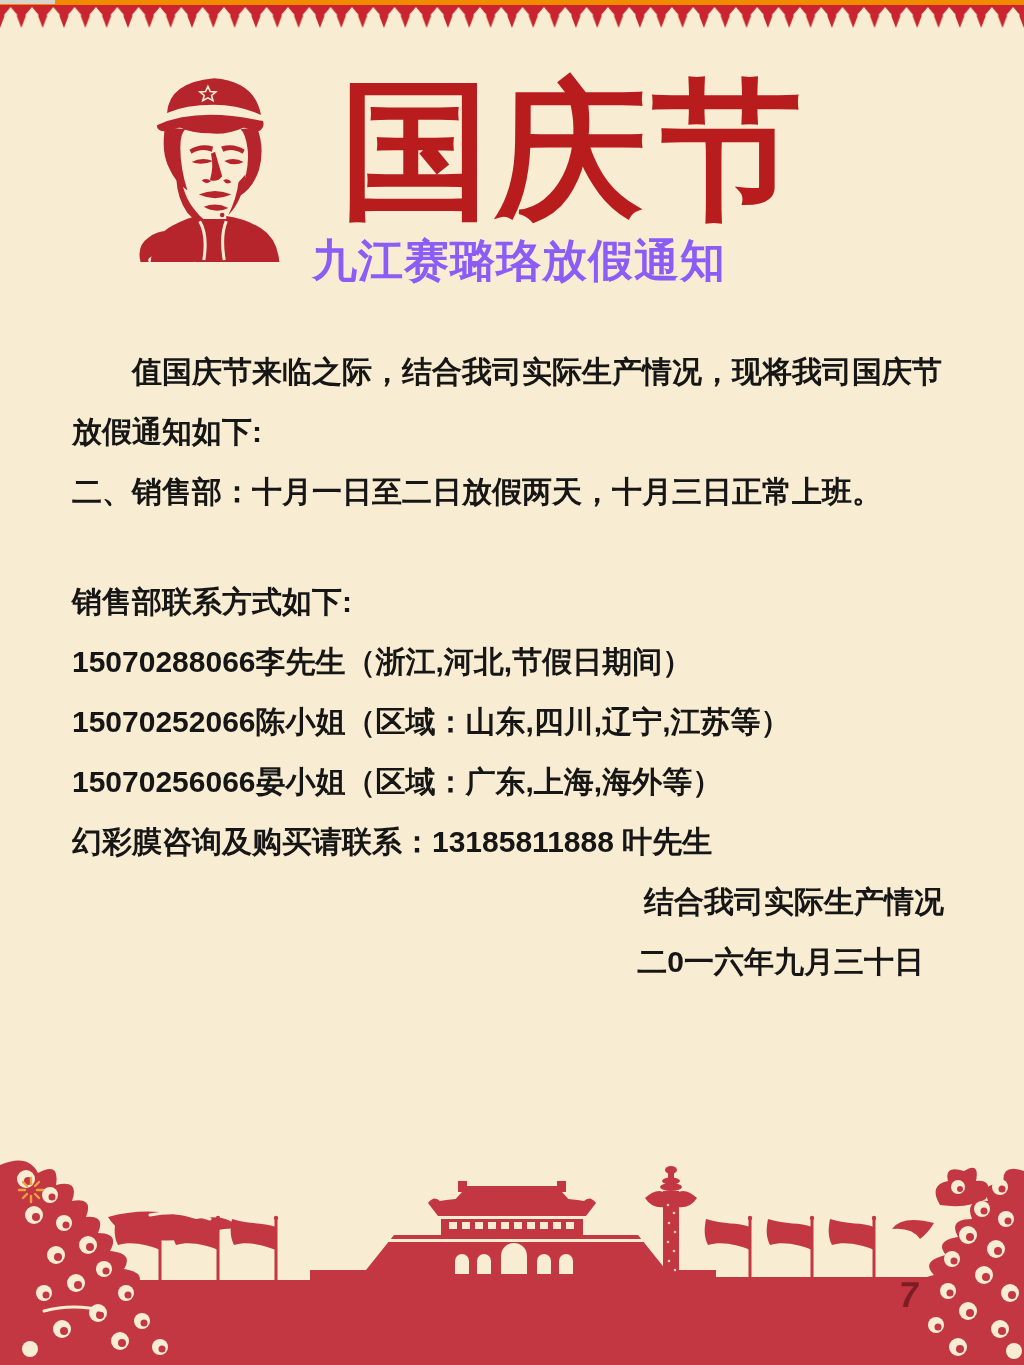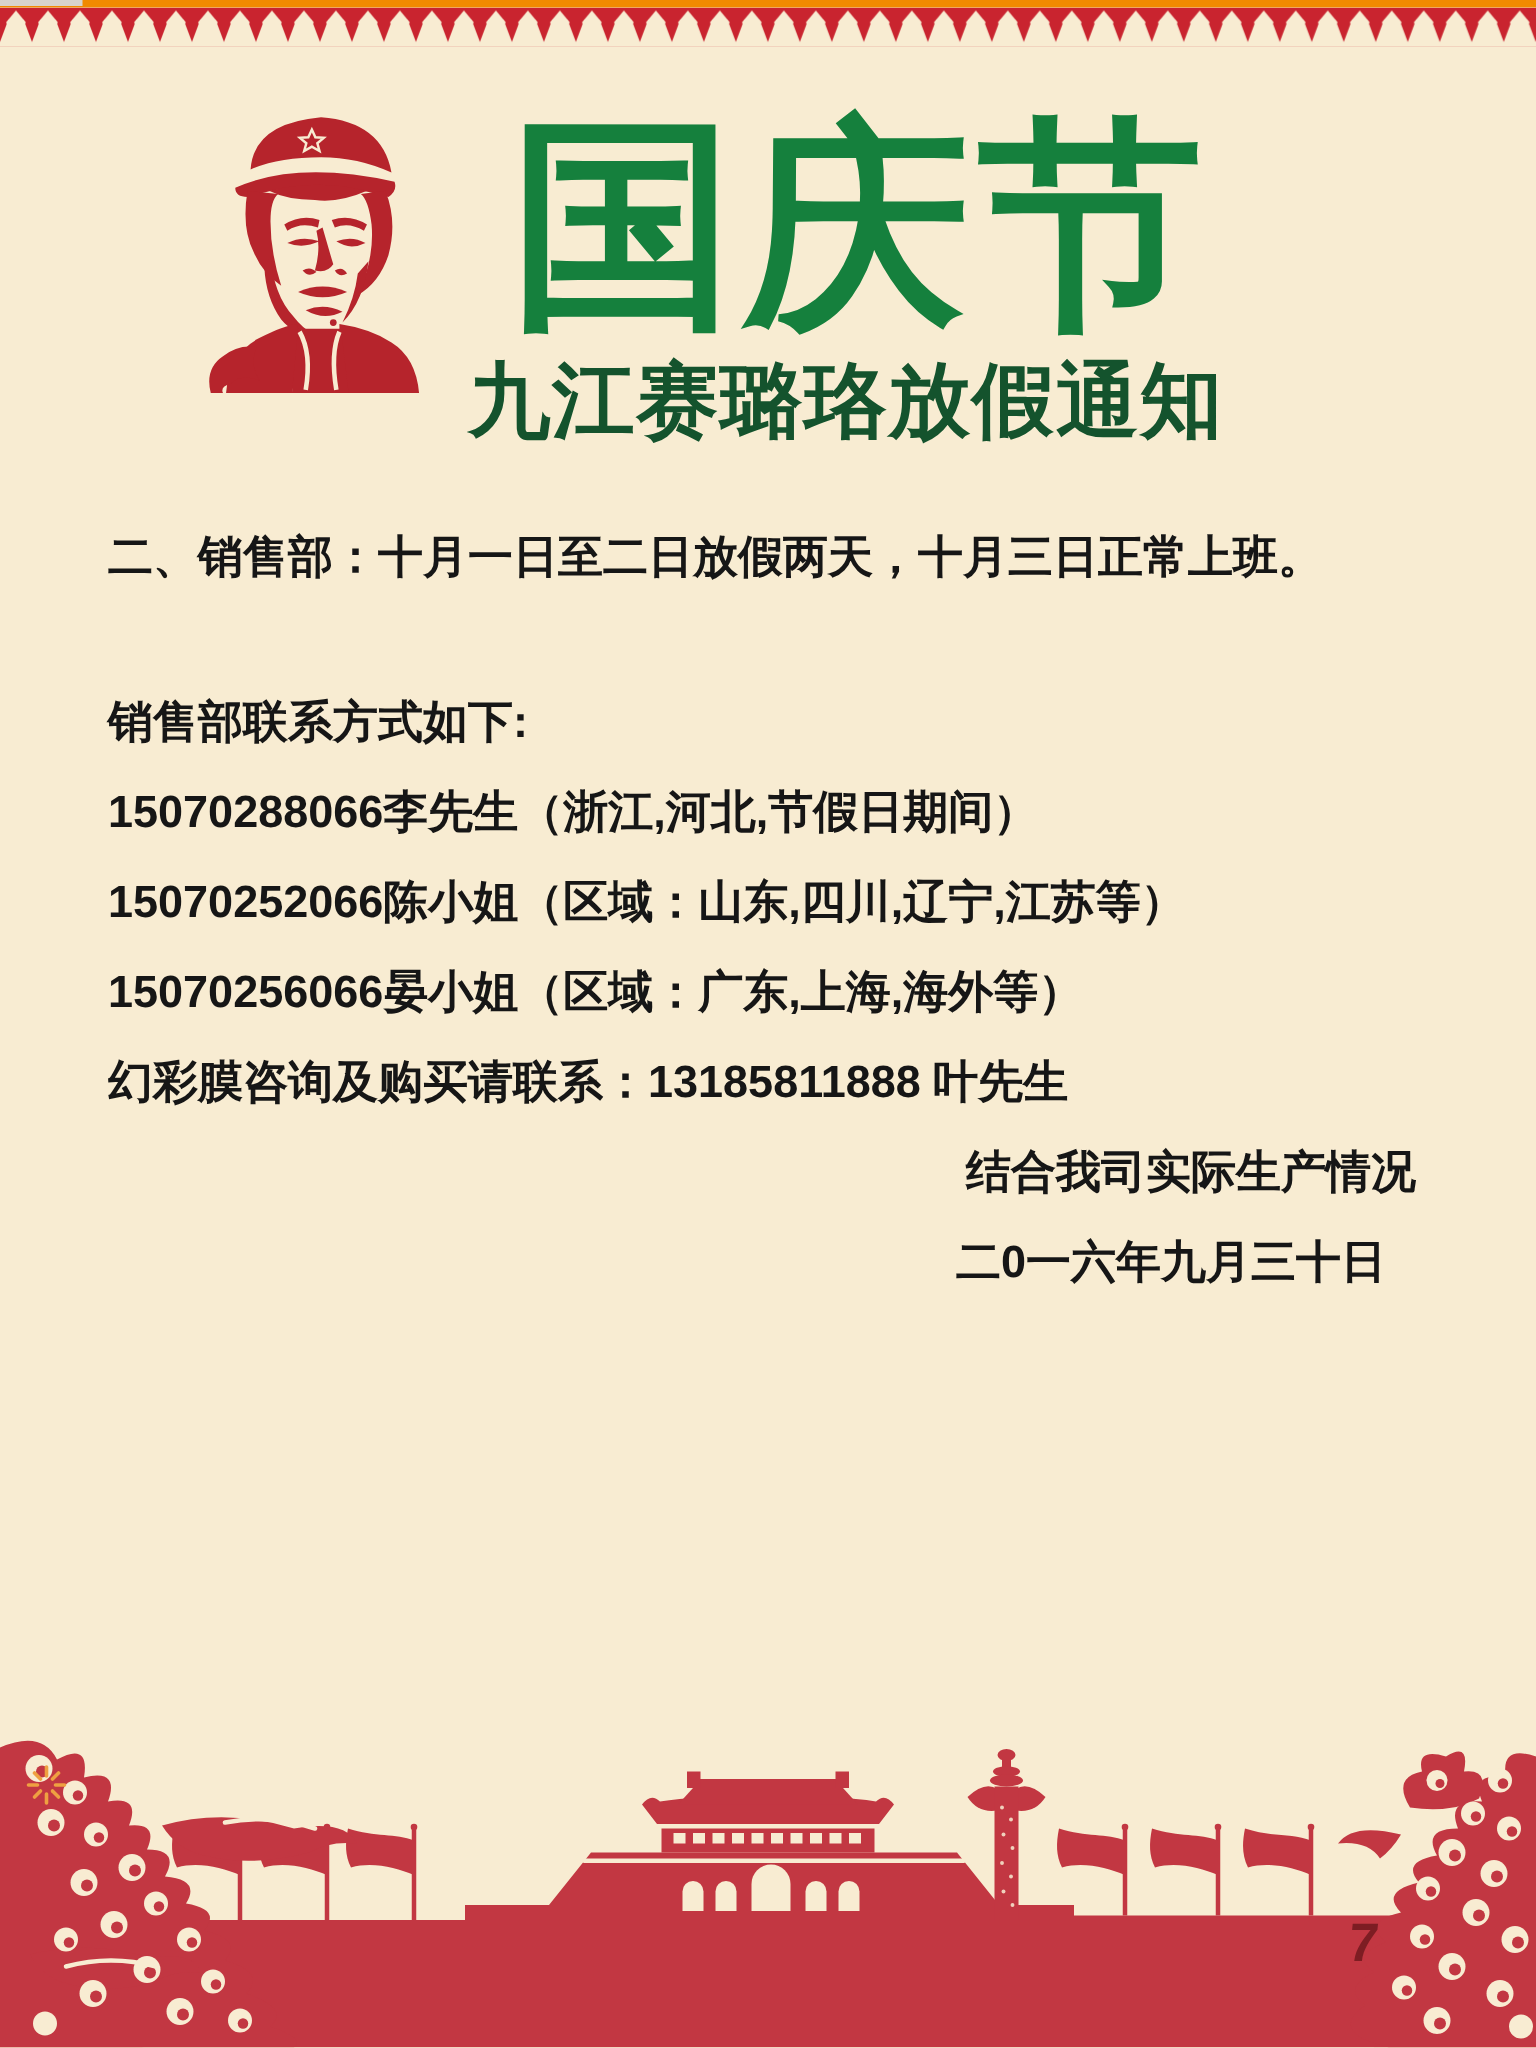--- a/index.html
+++ b/index.html
@@ -9,26 +9,26 @@
     font-family:"Liberation Sans","DejaVu Sans",sans-serif;
   }
   
   .top-strip{position:absolute;top:0;left:0;width:1024px;height:5px;background:#f18a00;}
   .top-strip-artifact{position:absolute;top:0;left:0;width:55px;height:4px;background:#d8d4cc;}
   .diamond-band{position:absolute;top:5px;left:0;width:1024px;height:26px;}
   
   .poster-title{
     position:absolute;left:340px;top:72px;width:460px;
     font-size:150px;line-height:1.05;font-weight:900;
-    letter-spacing:6px;color:#15803d;text-align:center;white-space:nowrap;
+    letter-spacing:6px;color:#b91c1c;text-align:center;white-space:nowrap;
   }
   .poster-subtitle{
     position:absolute;left:312px;top:236px;width:520px;
     font-family:"Liberation Serif","DejaVu Serif",serif;
-    font-size:55px;line-height:1.15;font-weight:900;color:#14532d;
+    font-size:45px;line-height:1.15;font-weight:900;color:#8b5cf6;
     letter-spacing:1px;white-space:nowrap;
   }
   .portrait{position:absolute;left:136px;top:68px;width:154px;height:194px;}
   
   .notice{
     position:absolute;left:72px;top:342px;width:880px;
     font-size:30px;line-height:60px;font-weight:700;color:#161616;
   }
   .notice p{margin:0;}
   .p-indent{text-indent:60px;}
@@ -100,20 +100,21 @@
   <path d="M62,150 Q70,164 66,188" stroke="#f8ecd2" stroke-width="3" fill="none"></path>
   <path d="M88,150 Q82,164 86,188" stroke="#f8ecd2" stroke-width="3" fill="none"></path>
 
   <path d="M70,18 L72.3,23 L77.8,23.4 L73.6,26.9 L75,32 L70,29.2 L65,32 L66.4,26.9 L62.2,23.4 L67.7,23 Z" fill="none" stroke="#f8ecd2" stroke-width="1.6"></path>
 </svg>
 
 <div class="poster-title">国庆节</div>
 <div class="poster-subtitle">九江赛璐珞放假通知</div>
 
 <div class="notice">
+  <p class="p-indent">值国庆节来临之际，结合我司实际生产情况，现将我司国庆节放假通知如下:</p>
   <p>二、销售部：十月一日至二日放假两天，十月三日正常上班。</p>
 
   <p class="contacts-heading">销售部联系方式如下:</p>
 
   <p class="contact-row">
     <span class="phone">15070288066</span><span>李先生</span><span>（浙江,河北,节假日期间）</span>
   </p>
   <p class="contact-row">
     <span class="phone">15070252066</span><span>陈小姐</span><span>（区域：山东,四川,辽宁,江苏等）</span>
   </p>

